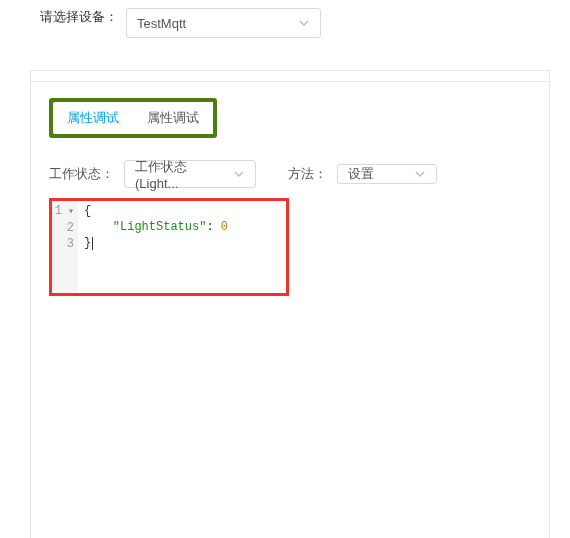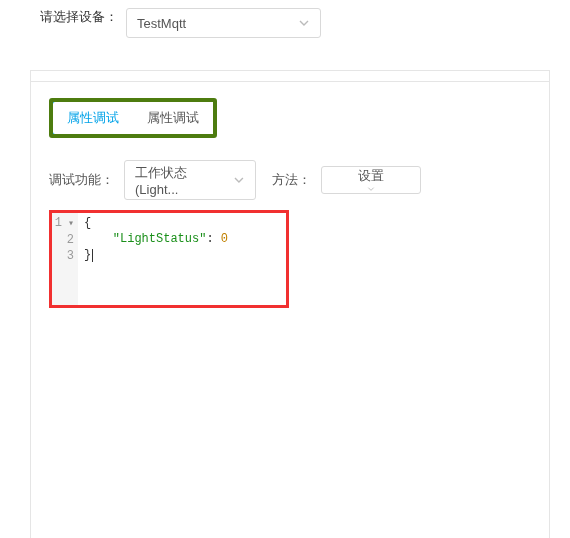--- a/index.html
+++ b/index.html
@@ -88,22 +88,22 @@
       padding: 7px 14px;
     }
     .ctrl-row {
       display: flex;
       align-items: center;
       gap: 10px;
       padding: 22px 18px 6px 18px;
       font-size: 13px;
       color: #555;
     }
-    .sel-mid { width: 132px; height: 40px; }
-    .sel-sm  { width: 100px; height: 28px; flex-direction: column; }
+    .sel-mid { width: 132px; height: 28px; }
+    .sel-sm  { width: 100px; height: 20px; }
     .editor-wrap {
       margin: 4px 260px 0 18px;
       border: 3px solid #f13030;
       height: 98px;
       display: flex;
       background: #fff;
     }
     .gutter {
       width: 26px;
       background: #f5f5f5;
@@ -157,28 +157,28 @@
   </div>
 
   <div class="sub-row">
     <div class="btn-group">
       <div class="btn-seg active">属性调试</div>
       <div class="btn-seg">属性调试</div>
     </div>
   </div>
 
   <div class="ctrl-row">
-    <span>调试功能：</span>
+    <span>工作状态：</span>
     <div class="select sel-mid">
       <span>工作状态 (Light...</span>
       <svg class="chev" viewBox="0 0 12 12">
           <path d="M2 4 L6 8 L10 4" fill="none" stroke="#bbb" stroke-width="1.4"></path>
         </svg>
     </div>
-    <span style="margin-left:6px">方法：</span>
+    <span style="margin-left:22px">方法：</span>
     <div class="select sel-sm">
       <span>设置</span>
       <svg class="chev" viewBox="0 0 12 12">
           <path d="M2 4 L6 8 L10 4" fill="none" stroke="#bbb" stroke-width="1.4"></path>
         </svg>
     </div>
   </div>
 
   <div class="editor-wrap">
     <div class="gutter">

